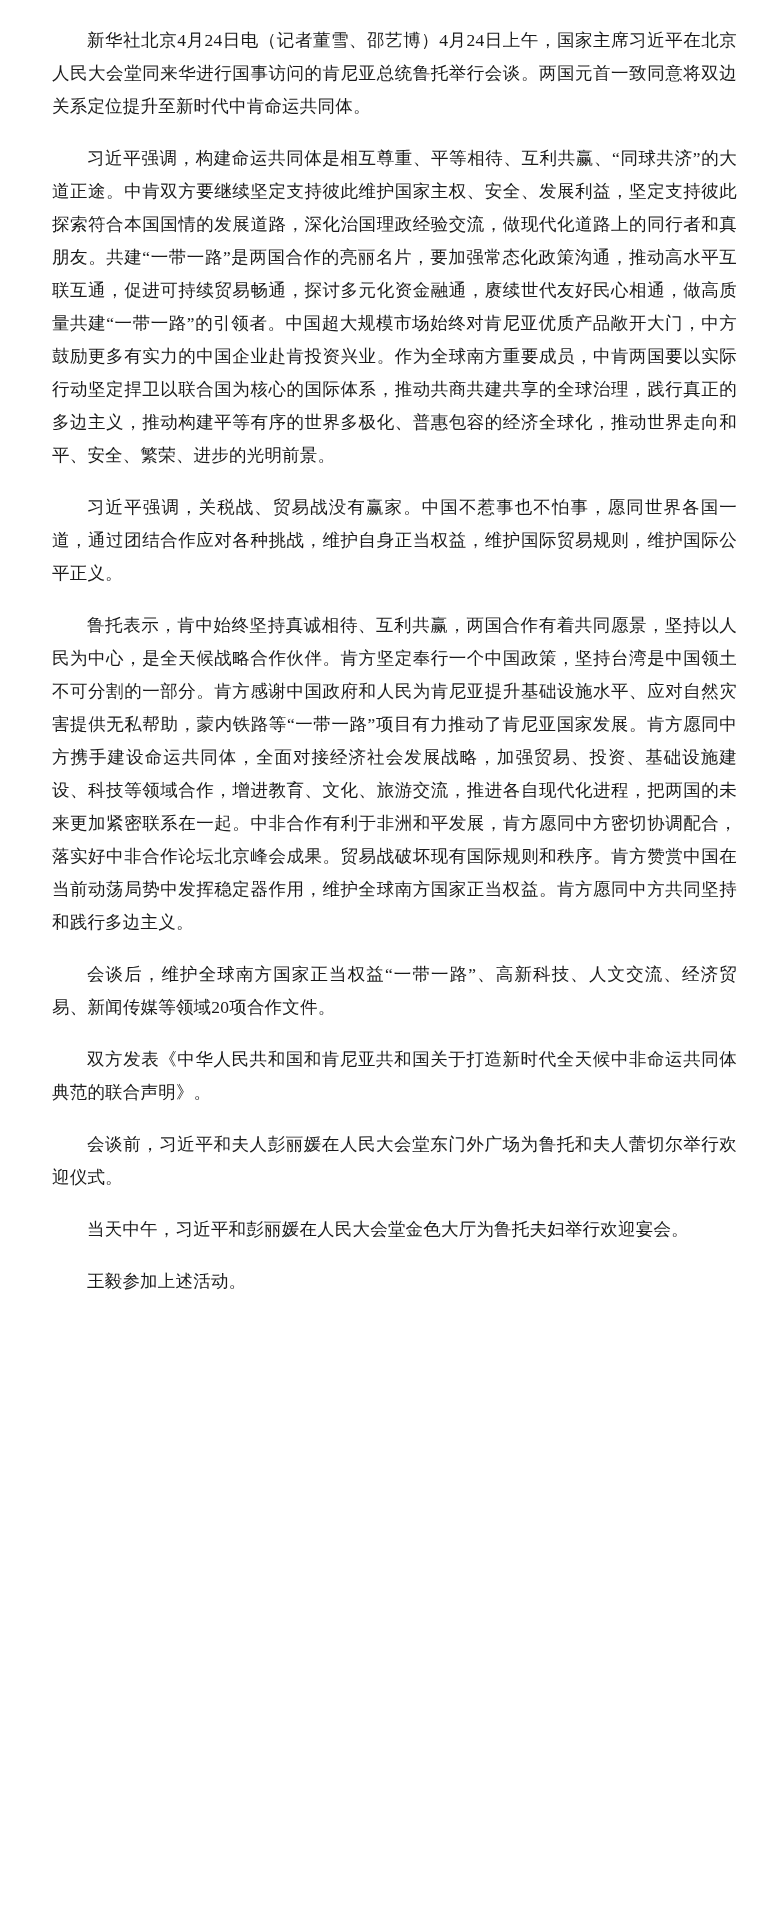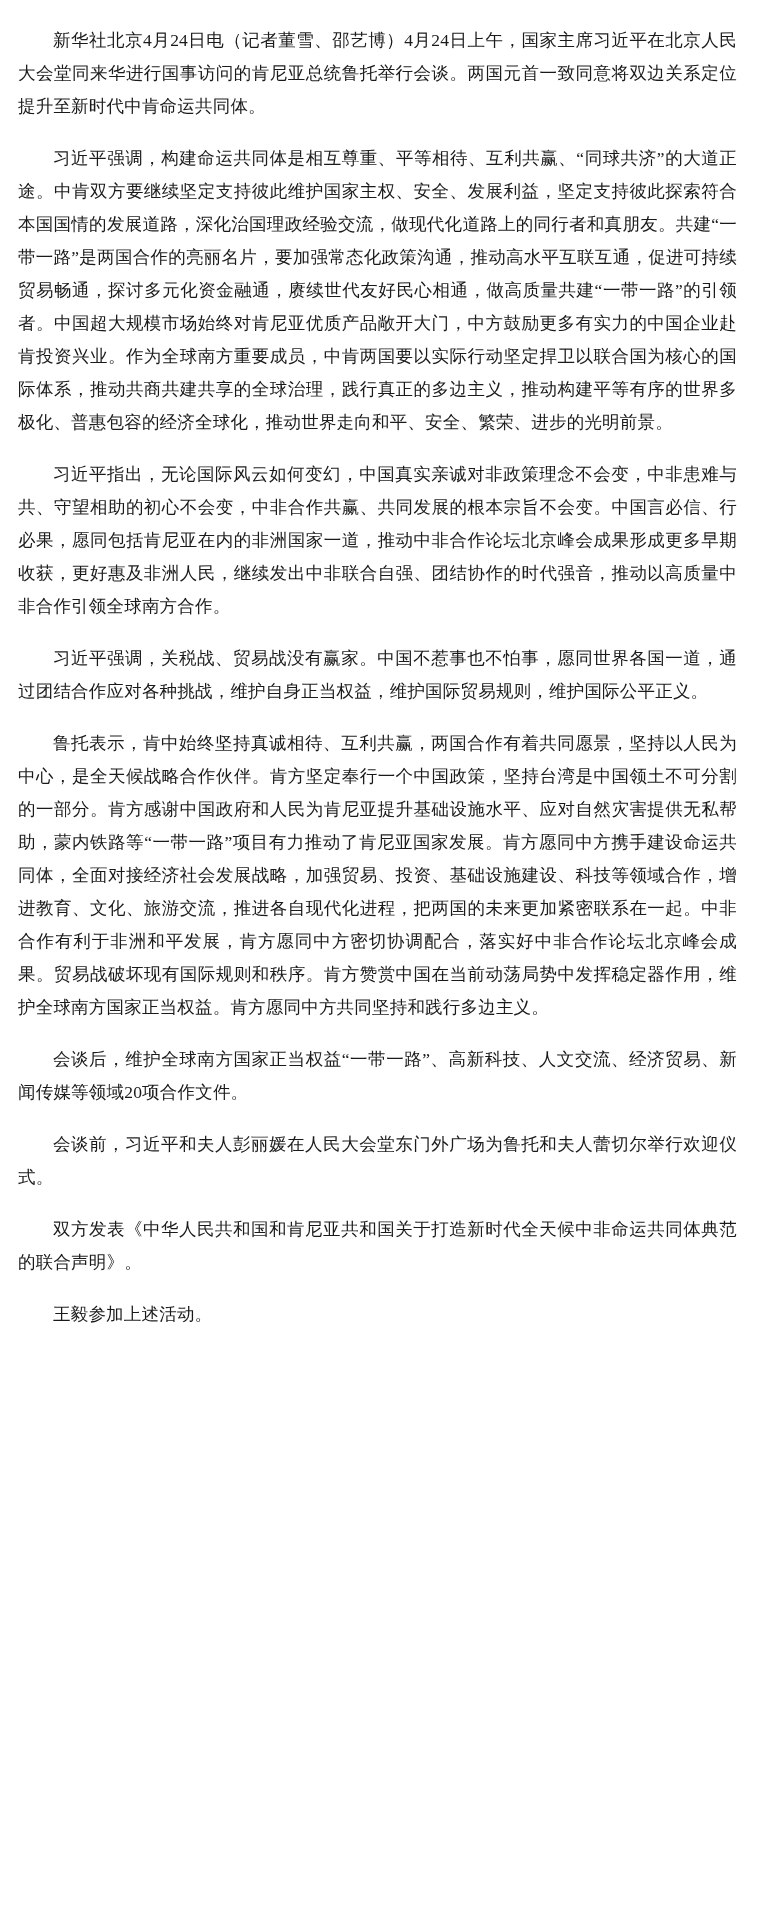--- a/index.html
+++ b/index.html
@@ -8,21 +8,21 @@
     background: #ffffff;
   }
   body {
     width: 771px;
     min-height: 1917px;
     font-family: "Liberation Serif", "DejaVu Serif", serif;
   }
   #article {
     box-sizing: border-box;
     width: 771px;
-    padding: 24px 34px 30px 18px;
+    padding: 24px 34px 30px 52px;
   }
   #article p {
     margin: 0 0 19px 0;
     font-size: 17.5px;
     line-height: 33px;
     color: #1a1a1a;
     text-align: justify;
     text-justify: inter-ideograph;
     text-indent: 2em;
     letter-spacing: 0.2px;
@@ -31,20 +31,20 @@
   #article p:last-child {
     margin-bottom: 14px;
   }
 </style>
 </head>
 <body>
 
 <div id="article">
   <p>新华社北京4月24日电（记者董雪、邵艺博）4月24日上午，国家主席习近平在北京人民大会堂同来华进行国事访问的肯尼亚总统鲁托举行会谈。两国元首一致同意将双边关系定位提升至新时代中肯命运共同体。</p>
   <p>习近平强调，构建命运共同体是相互尊重、平等相待、互利共赢、“同球共济”的大道正途。中肯双方要继续坚定支持彼此维护国家主权、安全、发展利益，坚定支持彼此探索符合本国国情的发展道路，深化治国理政经验交流，做现代化道路上的同行者和真朋友。共建“一带一路”是两国合作的亮丽名片，要加强常态化政策沟通，推动高水平互联互通，促进可持续贸易畅通，探讨多元化资金融通，赓续世代友好民心相通，做高质量共建“一带一路”的引领者。中国超大规模市场始终对肯尼亚优质产品敞开大门，中方鼓励更多有实力的中国企业赴肯投资兴业。作为全球南方重要成员，中肯两国要以实际行动坚定捍卫以联合国为核心的国际体系，推动共商共建共享的全球治理，践行真正的多边主义，推动构建平等有序的世界多极化、普惠包容的经济全球化，推动世界走向和平、安全、繁荣、进步的光明前景。</p>
-  <p>习近平指出，无论国际风云如何变幻，中国真实亲诚对非政策理念不会变，中非患难与共、守望相助的初心不会变，中非合作共赢、共同发展的根本宗旨不会变。中国言必信、行必果，愿同包括肯尼亚在内的非洲国家一道，推动中非合作论坛北京峰会成果形成更多早期收获，更好惠及非洲人民，继续发出中非联合自强、团结协作的时代强音，推动以高质量中非合作引领全球南方合作。</p>
   <p>习近平强调，关税战、贸易战没有赢家。中国不惹事也不怕事，愿同世界各国一道，通过团结合作应对各种挑战，维护自身正当权益，维护国际贸易规则，维护国际公平正义。</p>
   <p>鲁托表示，肯中始终坚持真诚相待、互利共赢，两国合作有着共同愿景，坚持以人民为中心，是全天候战略合作伙伴。肯方坚定奉行一个中国政策，坚持台湾是中国领土不可分割的一部分。肯方感谢中国政府和人民为肯尼亚提升基础设施水平、应对自然灾害提供无私帮助，蒙内铁路等“一带一路”项目有力推动了肯尼亚国家发展。肯方愿同中方携手建设命运共同体，全面对接经济社会发展战略，加强贸易、投资、基础设施建设、科技等领域合作，增进教育、文化、旅游交流，推进各自现代化进程，把两国的未来更加紧密联系在一起。中非合作有利于非洲和平发展，肯方愿同中方密切协调配合，落实好中非合作论坛北京峰会成果。贸易战破坏现有国际规则和秩序。肯方赞赏中国在当前动荡局势中发挥稳定器作用，维护全球南方国家正当权益。肯方愿同中方共同坚持和践行多边主义。</p>
   <p>会谈后，维护全球南方国家正当权益“一带一路”、高新科技、人文交流、经济贸易、新闻传媒等领域20项合作文件。</p>
+  <p>双方发表《中华人民共和国和肯尼亚共和国关于打造新时代全天候中非命运共同体典范的联合声明》。</p>
   <p>会谈前，习近平和夫人彭丽媛在人民大会堂东门外广场为鲁托和夫人蕾切尔举行欢迎仪式。</p>
-  <p>双方发表《中华人民共和国和肯尼亚共和国关于打造新时代全天候中非命运共同体典范的联合声明》。</p>
+  <p>当天中午，习近平和彭丽媛在人民大会堂金色大厅为鲁托夫妇举行欢迎宴会。</p>
   <p>王毅参加上述活动。</p>
 </div>
 
 </body></html>

